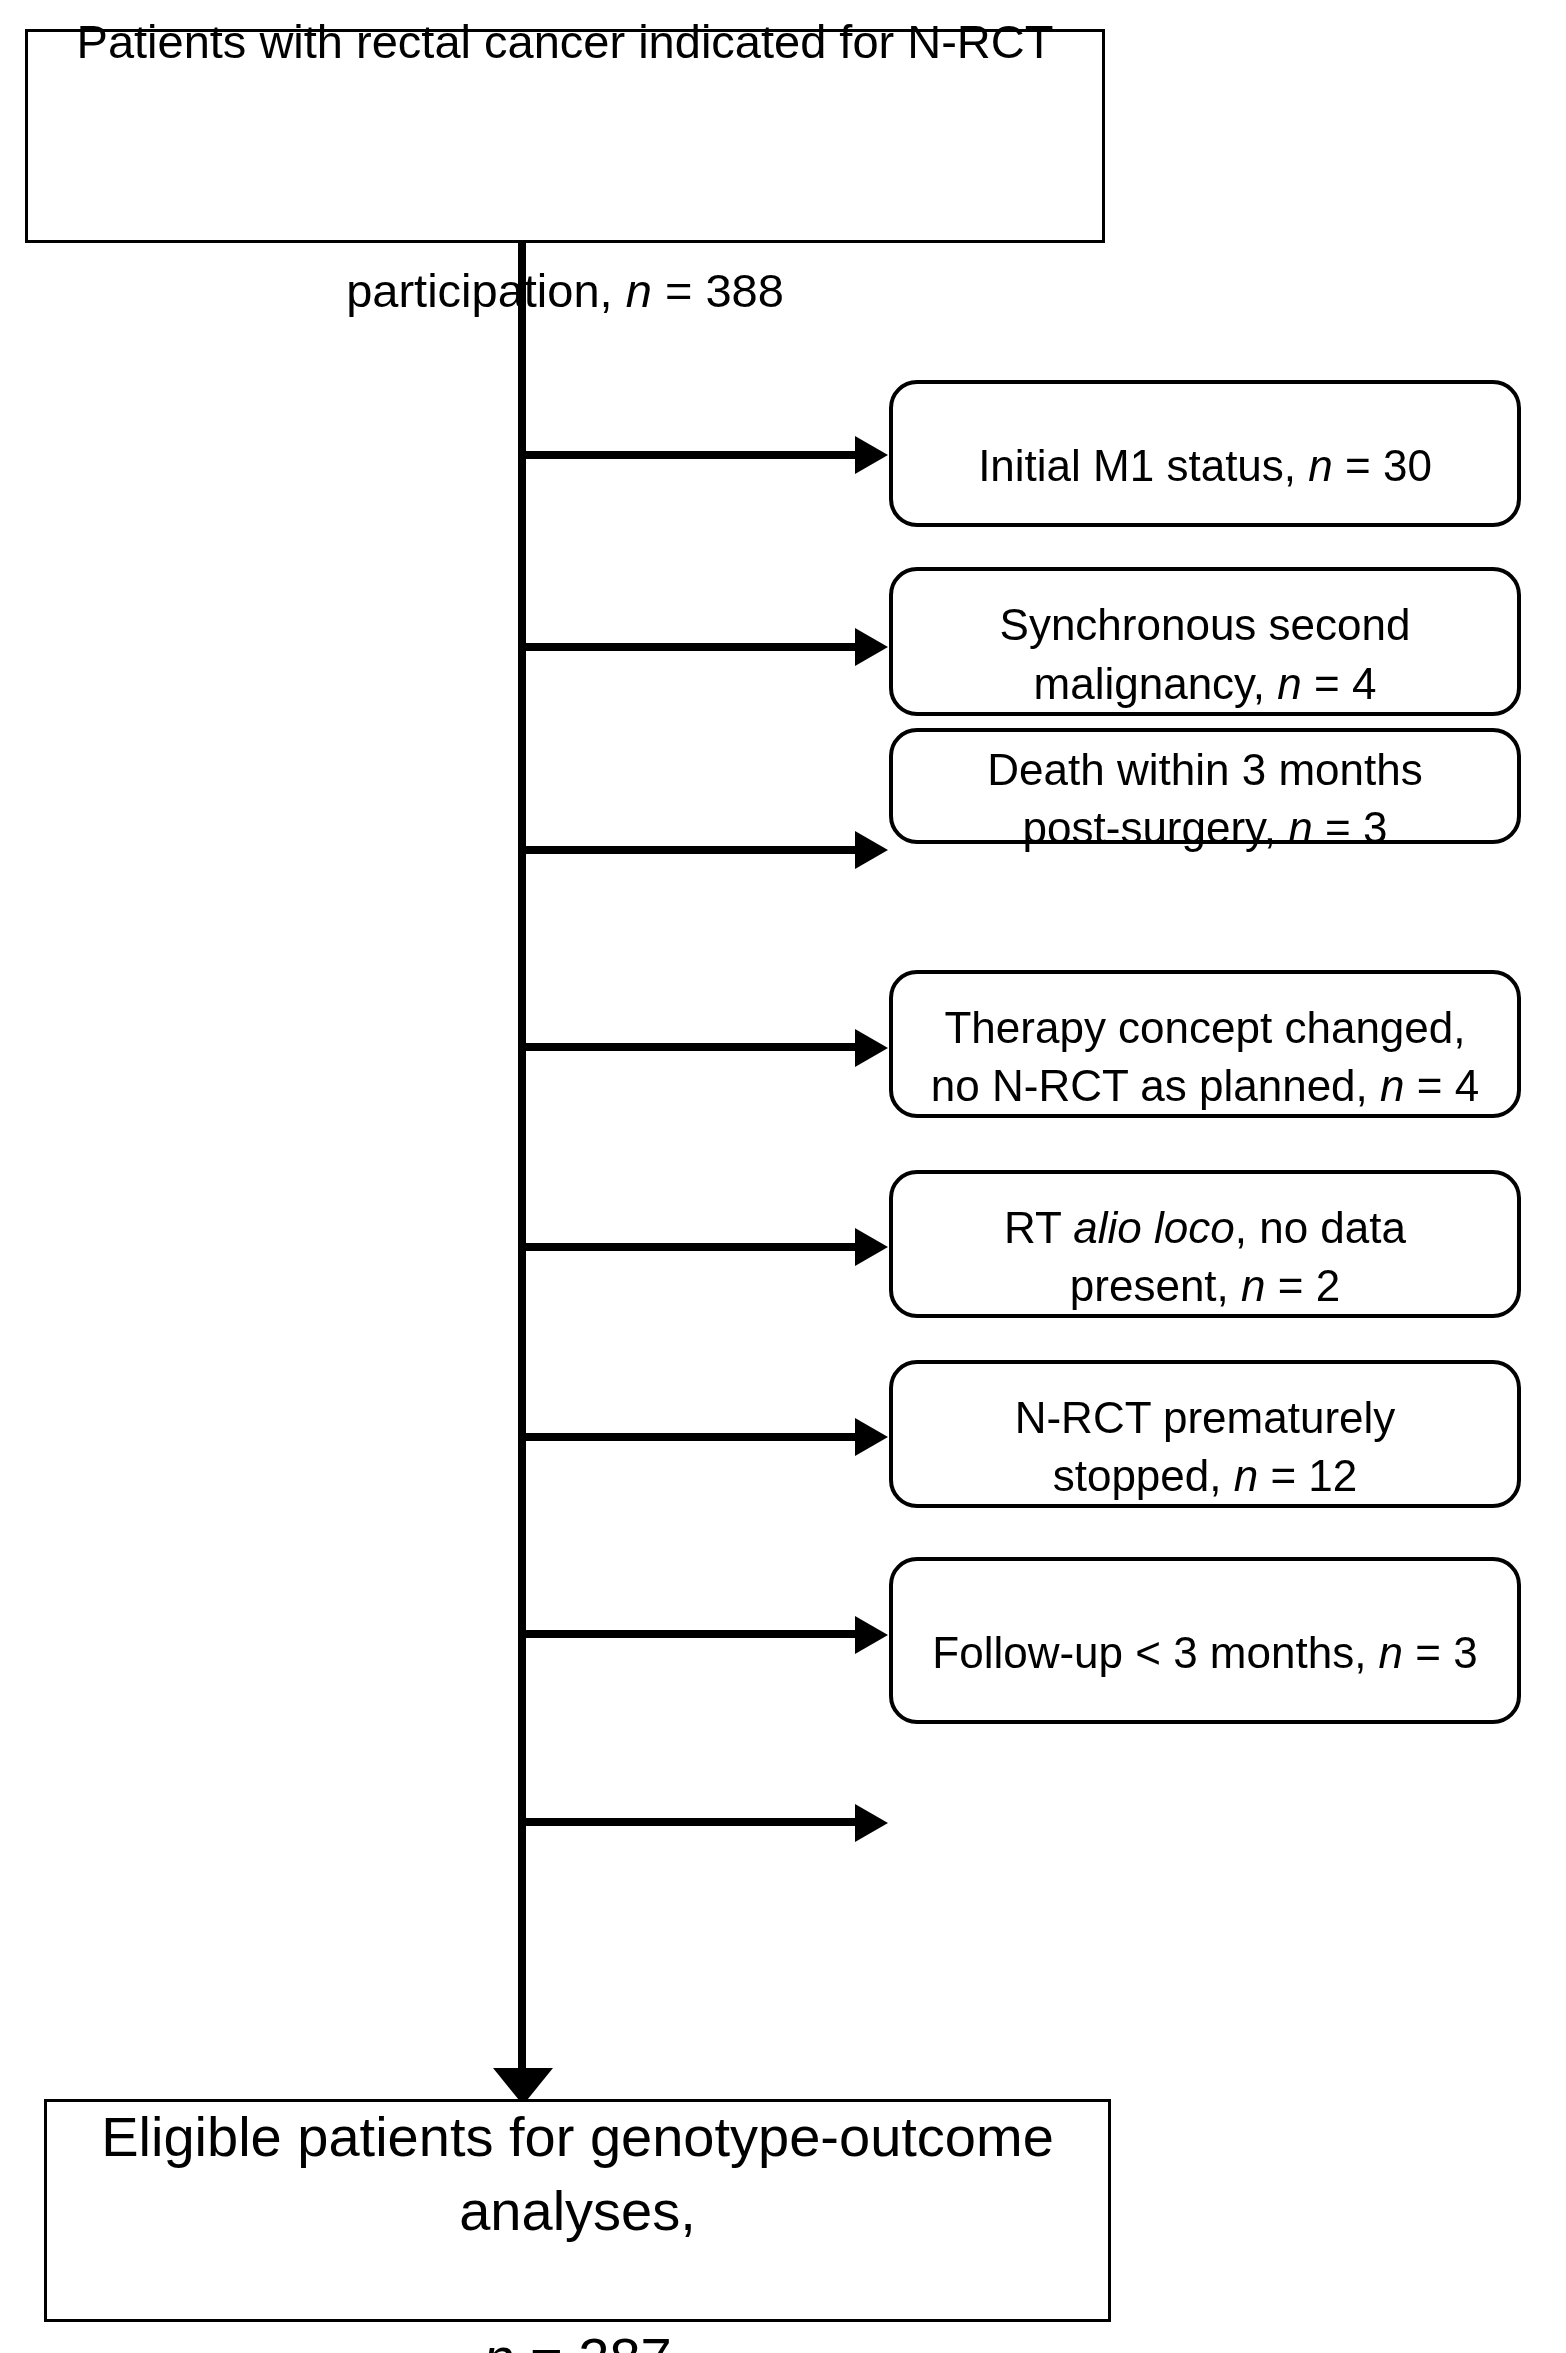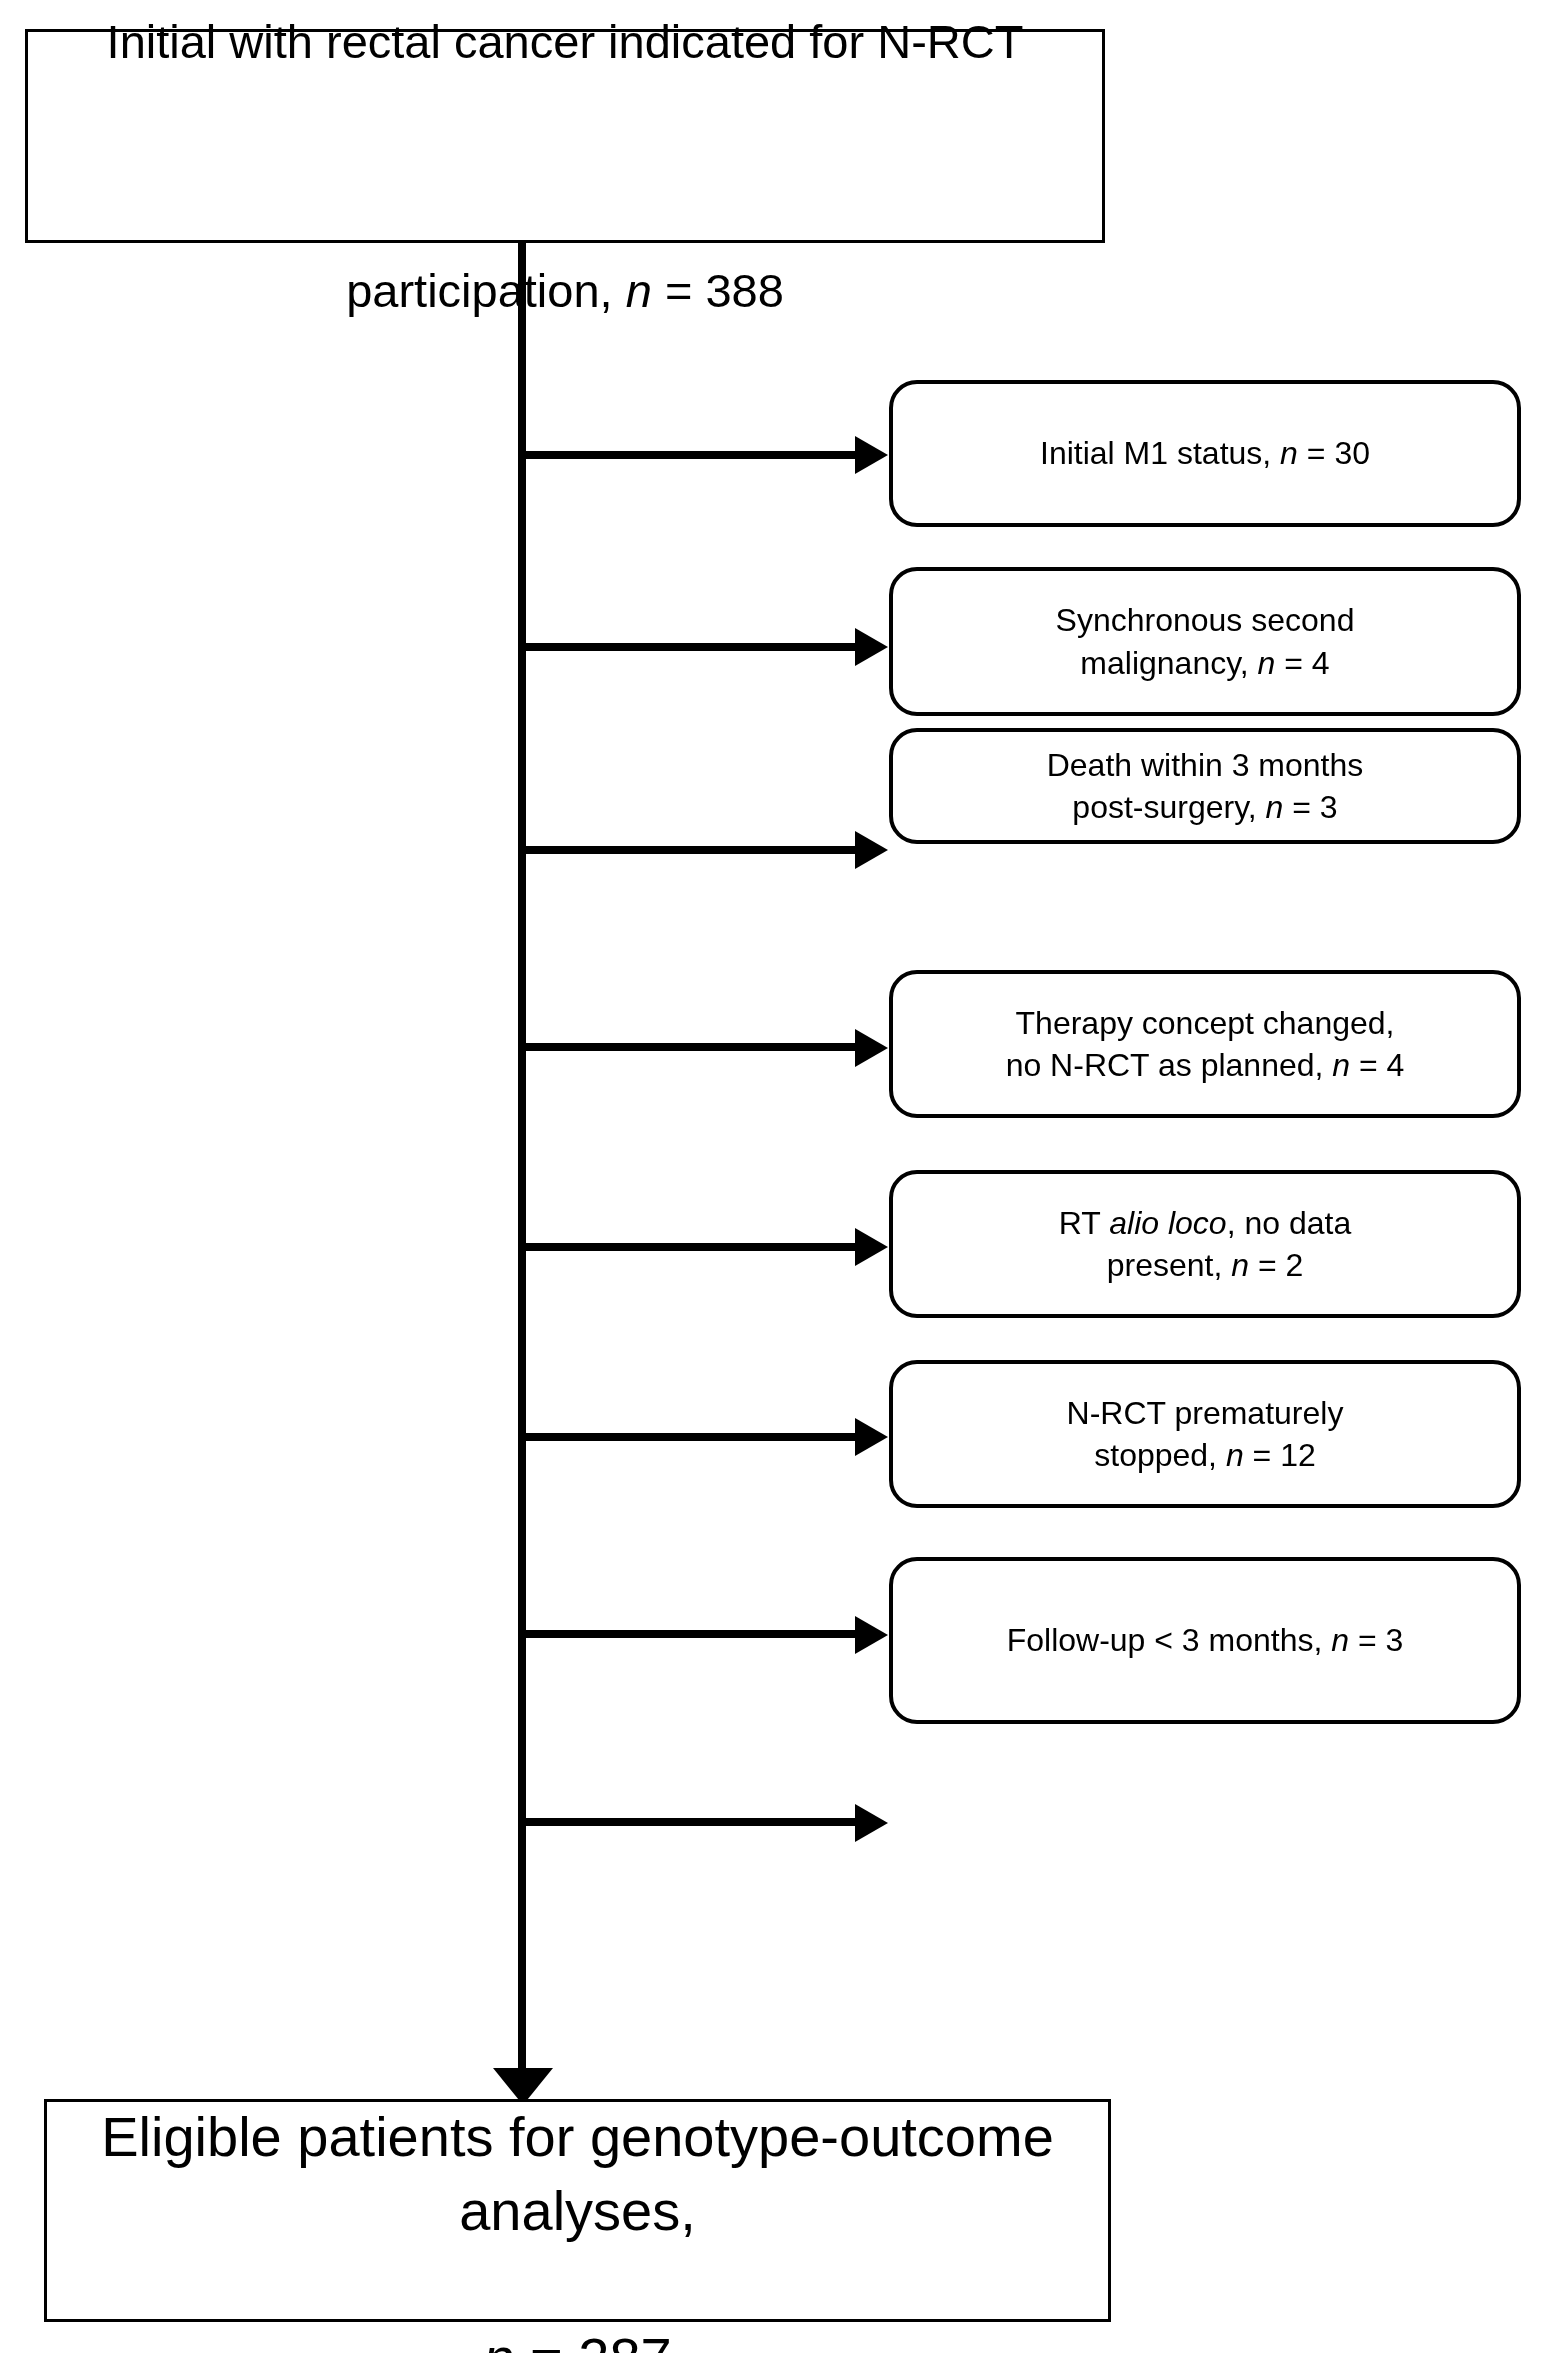--- a/index.html
+++ b/index.html
@@ -68,22 +68,23 @@
   .exclusion-box {
     position: absolute;
     left: 889px;
     width: 632px;
     border: 4.4px solid #000000;
     border-radius: 28px;
     background: #ffffff;
     box-sizing: border-box;
   }
   .exclusion-box .box-text {
-    font-size: 32px;
+    font-size: 44px;
     padding: 0 14px;
+    margin-top: 13px;
   }
 
   
   .trunk {
     position: absolute;
     left: 518px;
     top: 242px;
     width: 8.2px;
     height: 1830px;
     background: #000000;
@@ -118,21 +119,21 @@
   .ital { font-style: italic; }
 </style>
 </head>
 <body>
 
 <div id="canvas">
 
   <div class="terminal-box" id="top-box">
     <div class="box-text">
       <span>
-        <span>Initial with rectal cancer indicated for N-RCT</span><br>
+        <span>Patients with rectal cancer indicated for N-RCT</span><br>
         <br>
         <span>participation, </span><span class="ital">n</span><span> = 388</span>
       </span>
     </div>
   </div>
 
   <div class="trunk"></div>
   <div class="trunk-head"></div>
 
   <div class="branch" style="top:451px"></div>

